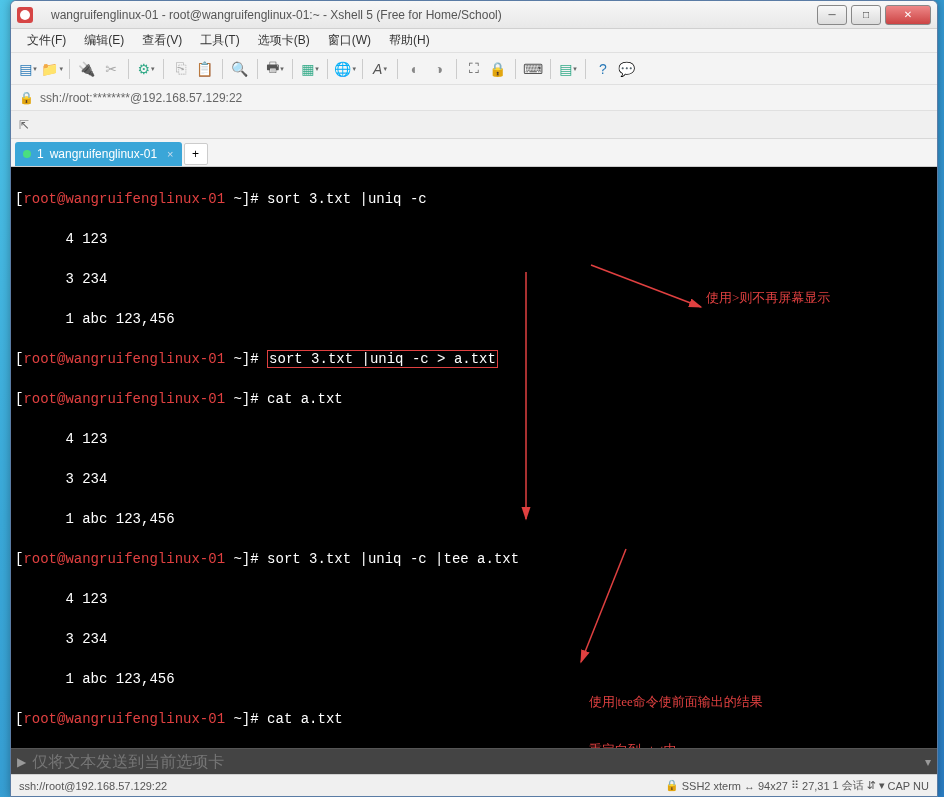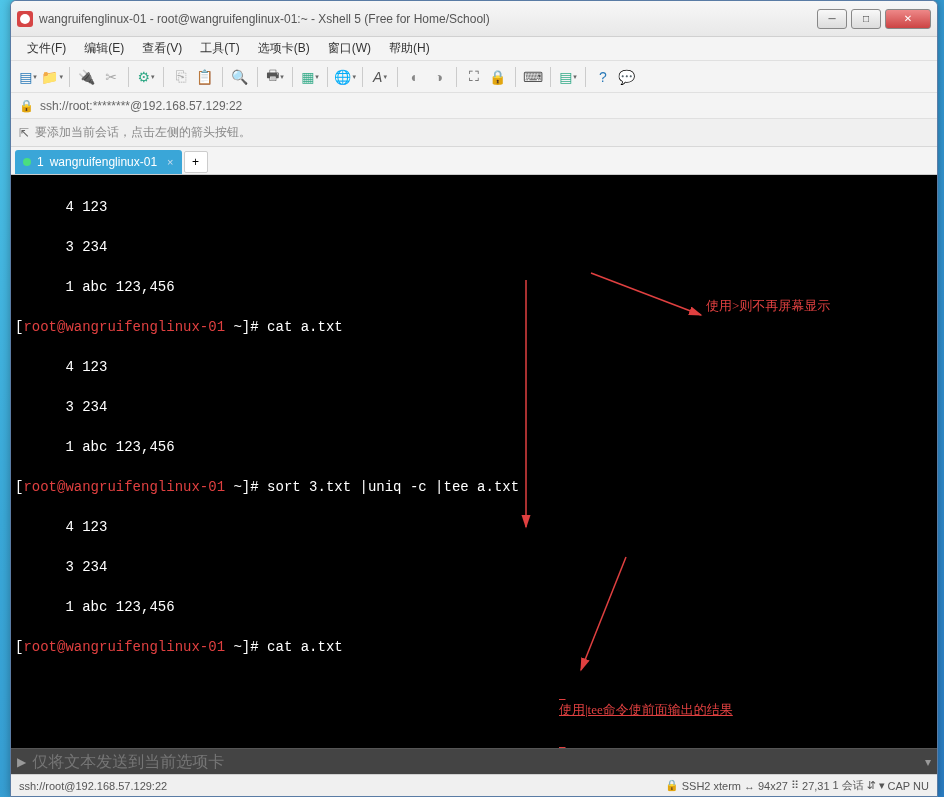--- a/index.html
+++ b/index.html
@@ -17,27 +17,28 @@
   left: 10px; top: 0;
   width: 928px; height: 797px;
   background: #fff;
   border: 1px solid #5a7ca5;
   border-radius: 6px 6px 0 0;
   display: flex;
   flex-direction: column;
   box-shadow: 0 0 10px rgba(0,0,0,.3);
 }
 .titlebar {
-  height: 36px;
+  height: 28px;
   background: linear-gradient(#f7f7f7, #e8e8e8);
   border-bottom: 1px solid #d0d0d0;
   display: flex;
   align-items: center;
   padding: 0 6px;
   border-radius: 6px 6px 0 0;
+  gap: 12px;
 }
 .titlebar .appicon { width:16px; height:16px; background:#d64545; border-radius:3px; margin-right:6px; position:relative; }
 .titlebar .appicon::after { content:""; position:absolute; left:3px; top:3px; width:10px; height:10px; background:#fff; border-radius:50%; }
 .titlebar .title { color:#555; flex:1; }
 .winbtns { display:flex; gap:0; }
 .winbtn { width:30px; height:20px; border:1px solid #888; background:linear-gradient(#f8f8f8,#dcdcdc); border-radius:3px; margin-left:4px; display:flex; align-items:center; justify-content:center; font-size:10px; color:#333; cursor:pointer; }
 .winbtn.close { background:linear-gradient(#e88,#c44); color:#fff; width:46px; }
 .menubar {
   height: 24px;
   background: #f4f4f4;
@@ -210,37 +211,38 @@
     <div class="tbtn" style="color:#aaa">💬</div>
   </div>
 
   <div class="addrbar">
     <span class="lockicon">🔒</span>
     <span>ssh://root:********@192.168.57.129:22</span>
   </div>
 
   <div class="hintbar">
     <span style="color:#666">⇱</span>
-    <span>要添加当前会话，点击左侧的箭头按钮。</span>
   </div>
 
   <div class="tabstrip">
     <div class="tab">
       <span class="dot"></span>
       <span>1</span>
       <span>wangruifenglinux-01</span>
       <span class="tclose">×</span>
     </div>
     <div class="tabadd">+</div>
   </div>
 
   <div class="terminal">
+<div class="line"><span>[</span><span class="redline">root@wangruifenglinux-01</span><span> ~</span><span>]# </span><span>sort 3.txt |uniq -c</span></div>
 <div class="line">      4 123</div>
 <div class="line">      3 234</div>
 <div class="line">      1 abc 123,456</div>
+<div class="line"><span>[</span><span class="redline">root@wangruifenglinux-01</span><span> ~</span><span>]# </span><span class="highlight">sort 3.txt |uniq -c &gt; a.txt</span></div>
 <div class="line"><span>[</span><span class="redline">root@wangruifenglinux-01</span><span> ~</span><span>]# </span><span>cat a.txt</span></div>
 <div class="line">      4 123</div>
 <div class="line">      3 234</div>
 <div class="line">      1 abc 123,456</div>
 <div class="line"><span>[</span><span class="redline">root@wangruifenglinux-01</span><span> ~</span><span>]# </span><span>sort 3.txt |uniq -c |tee a.txt</span></div>
 <div class="line">      4 123</div>
 <div class="line">      3 234</div>
 <div class="line">      1 abc 123,456</div>
 <div class="line"><span>[</span><span class="redline">root@wangruifenglinux-01</span><span> ~</span><span>]# </span><span>cat a.txt</span></div>
 
@@ -261,21 +263,21 @@
   <defs>
     <marker id="ah" markerWidth="10" markerHeight="10" refX="8" refY="3" orient="auto">
       <path d="M0,0 L9,3 L0,6 Z" fill="#e04040"></path>
     </marker>
   </defs>
   <line x1="580" y1="98" x2="690" y2="140" stroke="#e04040" stroke-width="1.5" marker-end="url(#ah)"></line>
   <line x1="515" y1="105" x2="515" y2="352" stroke="#e04040" stroke-width="1.5" marker-end="url(#ah)"></line>
   <line x1="615" y1="382" x2="570" y2="495" stroke="#e04040" stroke-width="1.5" marker-end="url(#ah)"></line>
 </svg>
 <div class="annot" style="left:695px; top:123px;">使用&gt;则不再屏幕显示</div>
-<div class="annot" style="left:548px; top:495px;text-decoration:underline;">
+<div class="annot" style="left:578px; top:495px;">
   <div>使用|tee命令使前面输出的结果</div>
   <div>重定向到a.txt中</div>
 </div>
   </div>
 
   <div class="inputbar">
     <span style="color:#999">▶</span>
     <input placeholder="仅将文本发送到当前选项卡" style="">
     <span style="color:#999">▾</span>
   </div>

